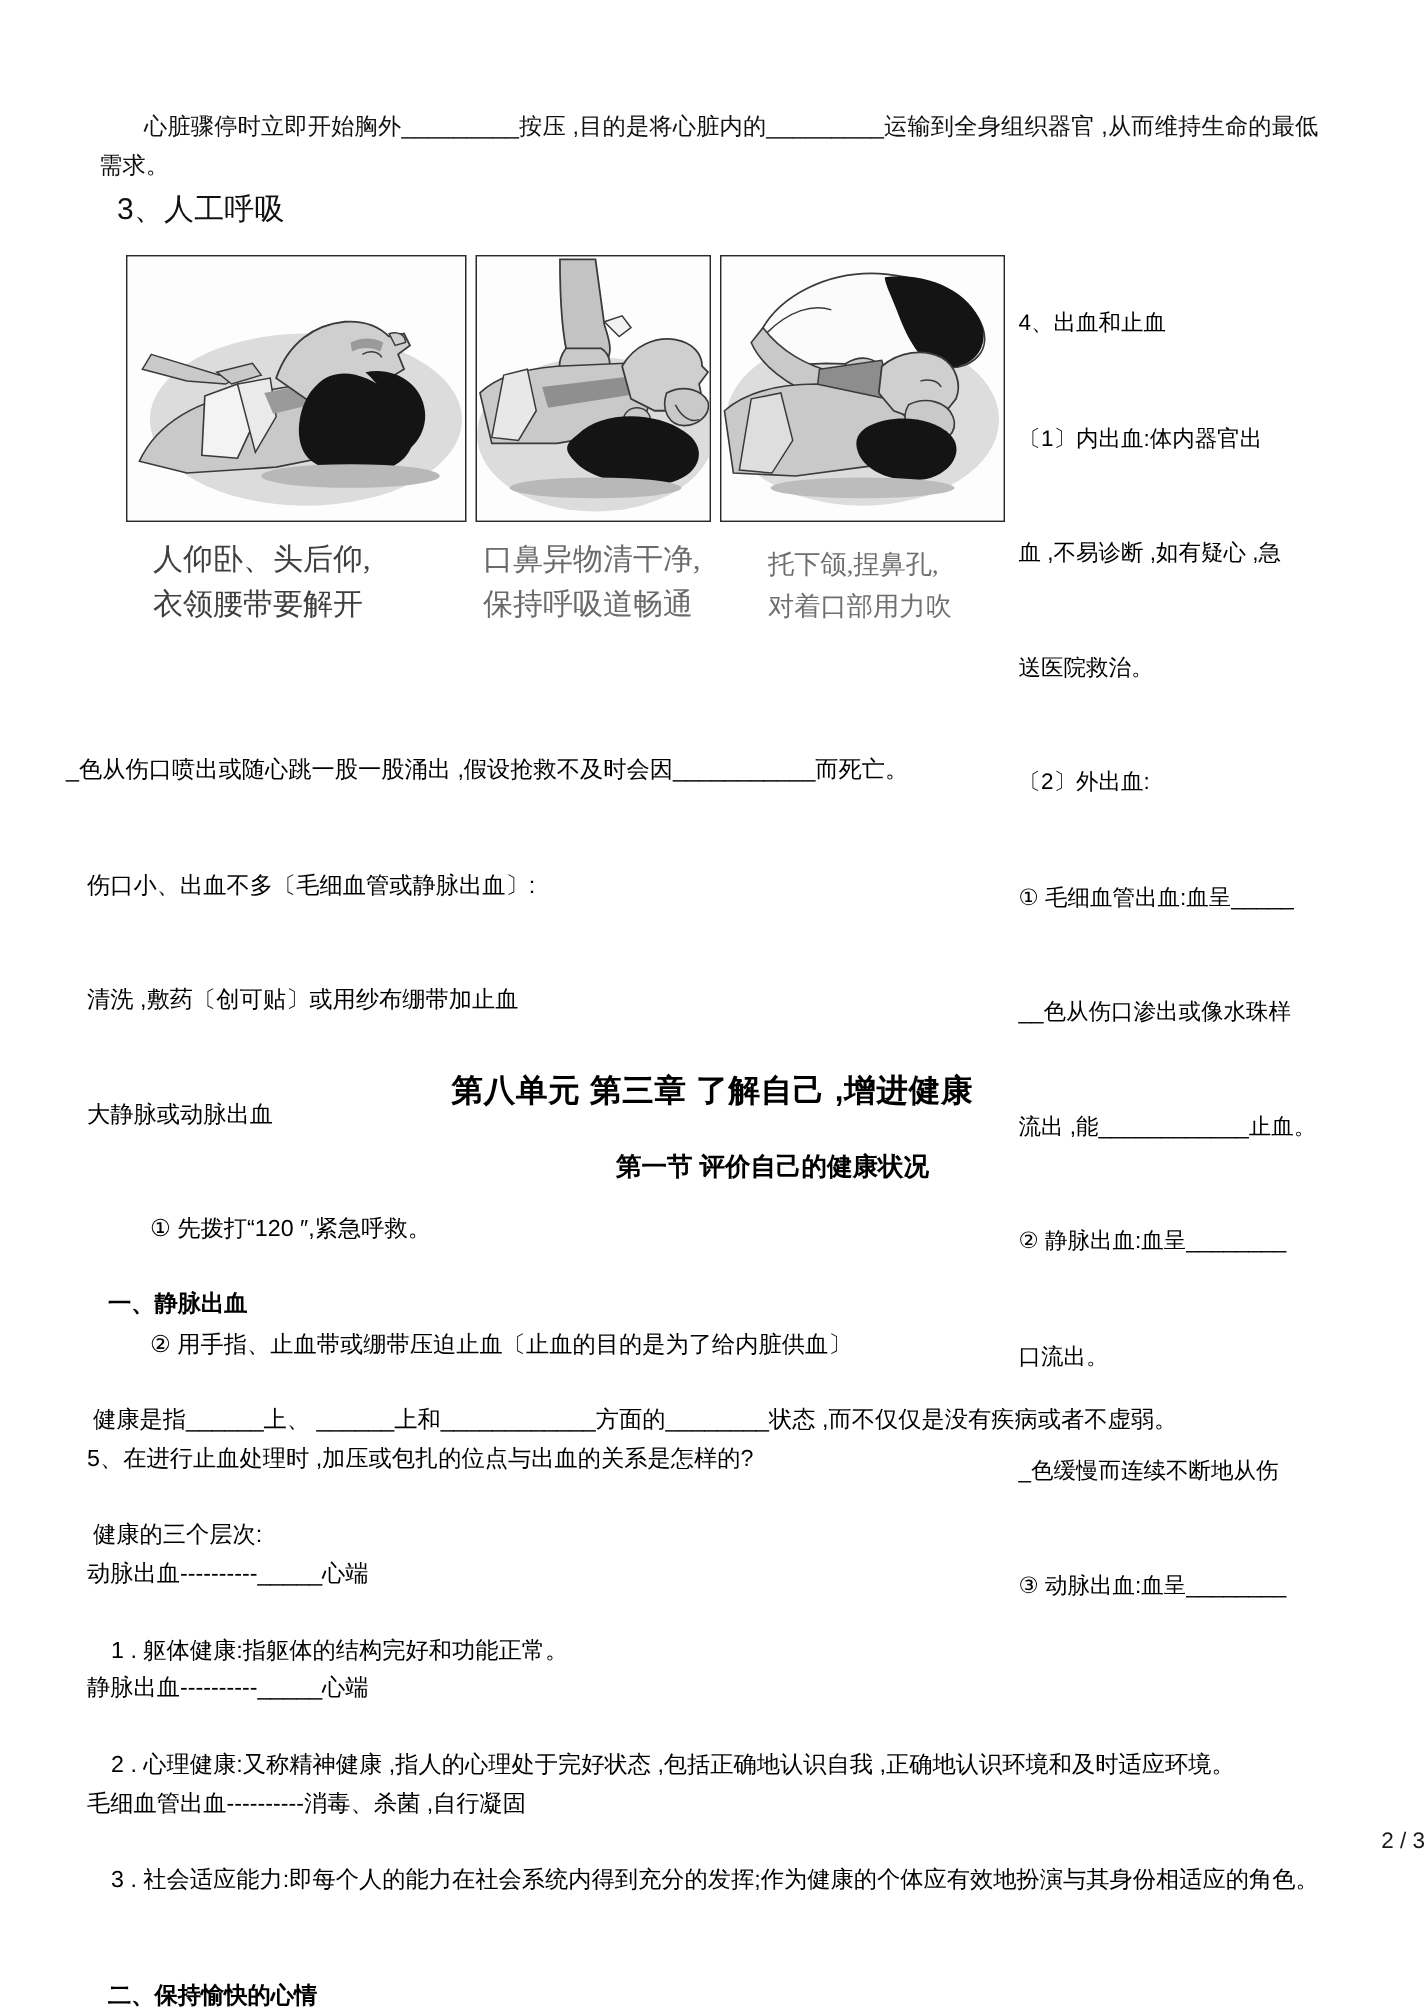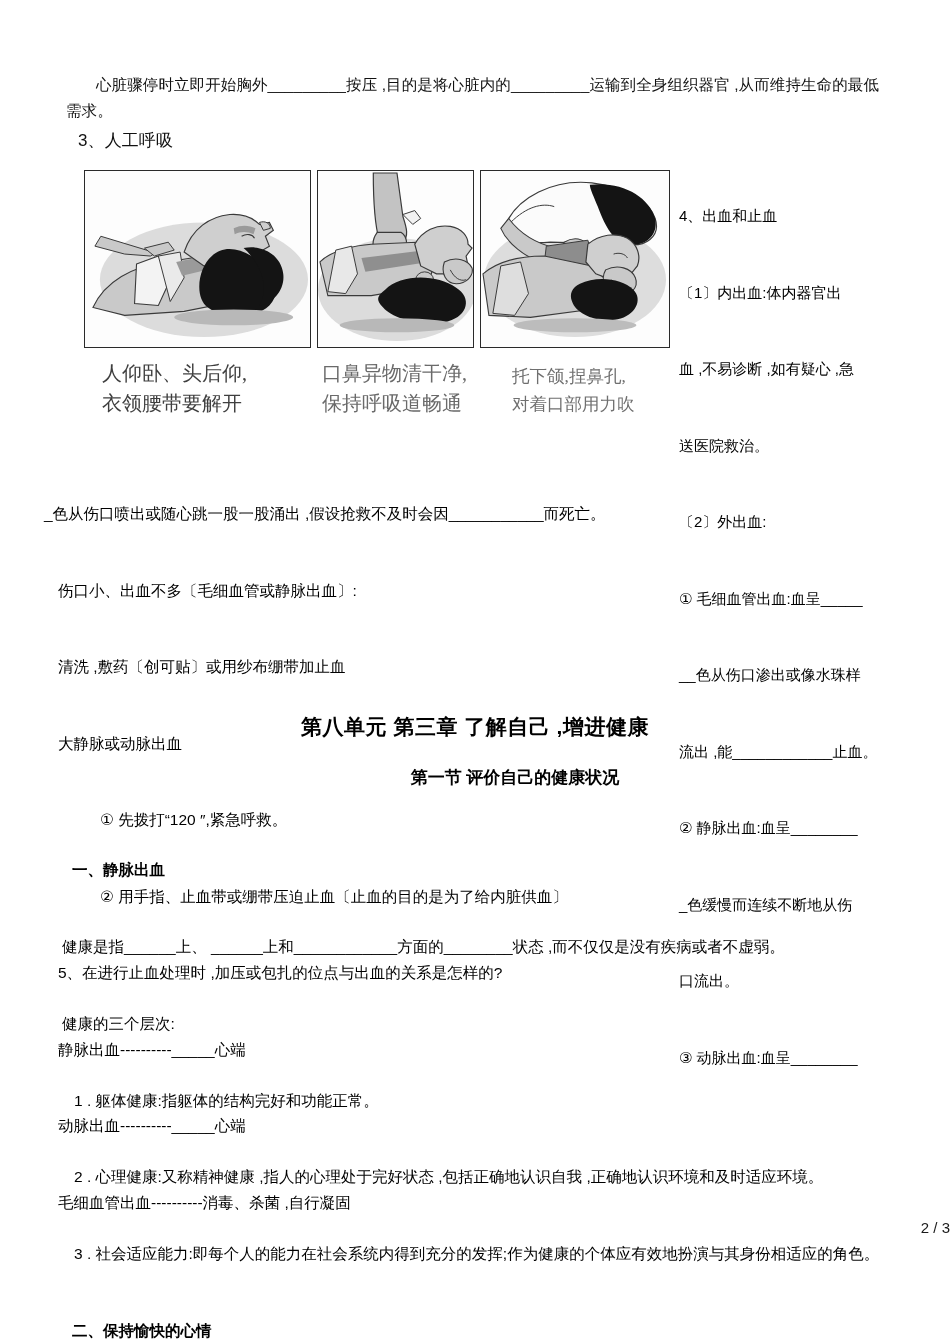--- a/index.html
+++ b/index.html
@@ -36,21 +36,21 @@
   
   #para-cpr {
     left: 66px; top: 72px;
     width: 818px;
     text-indent: 30px;
     font-size: 15.5px;
     line-height: 26px;
   }
   #heading-artificial-resp {
     left: 78px; top: 128px;
-    font-size: 17px;
+    font-size: 20px;
   }
 
   
   .imgrow {
     position: absolute;
     left: 84px; top: 170px;
     width: 586px; height: 178px;
     display: flex;
     gap: 6px;
   }
@@ -263,35 +263,35 @@
   <div id="right-col">
     <span class="ln">4、出血和止血</span>
     <span class="ln">〔1〕内出血:体内器官出</span>
     <span class="ln">血 ,不易诊断 ,如有疑心 ,急</span>
     <span class="ln">送医院救治。</span>
     <span class="ln">〔2〕外出血:</span>
     <span class="ln">① 毛细血管出血:血呈_____</span>
     <span class="ln">__色从伤口渗出或像水珠样</span>
     <span class="ln">流出 ,能____________止血。</span>
     <span class="ln">② 静脉出血:血呈________</span>
+    <span class="ln">口流出。</span>
     <span class="ln">_色缓慢而连续不断地从伤</span>
-    <span class="ln">口流出。</span>
     <span class="ln">③ 动脉出血:血呈________</span>
   </div>
 
   <div id="after-images">
     <span class="ln">_色从伤口喷出或随心跳一股一股涌出 ,假设抢救不及时会因___________而死亡。</span>
     <span class="ln ind1">伤口小、出血不多〔毛细血管或静脉出血〕:</span>
     <span class="ln ind1">清洗 ,敷药〔创可贴〕或用纱布绷带加止血</span>
     <span class="ln ind1">大静脉或动脉出血</span>
     <span class="ln ind2">① 先拨打“120 ″,紧急呼救。</span>
     <span class="ln ind2">② 用手指、止血带或绷带压迫止血〔止血的目的是为了给内脏供血〕</span>
     <span class="ln ind1">5、在进行止血处理时 ,加压或包扎的位点与出血的关系是怎样的?</span>
+    <span class="ln ind1">动脉出血----------_____心端</span>
     <span class="ln ind1">静脉出血----------_____心端</span>
-    <span class="ln ind1">动脉出血----------_____心端</span>
     <span class="ln ind1">毛细血管出血----------消毒、杀菌 ,自行凝固</span>
   </div>
 
   <div id="chapter-title">第八单元 第三章 了解自己 ,增进健康</div>
   <div id="section-title">第一节 评价自己的健康状况</div>
 
   <div id="lower-body">
     <span class="ln hd">一、静脉出血</span>
     <span class="ln">健康是指______上、 ______上和____________方面的________状态 ,而不仅仅是没有疾病或者不虚弱。</span>
     <span class="ln">健康的三个层次:</span>

